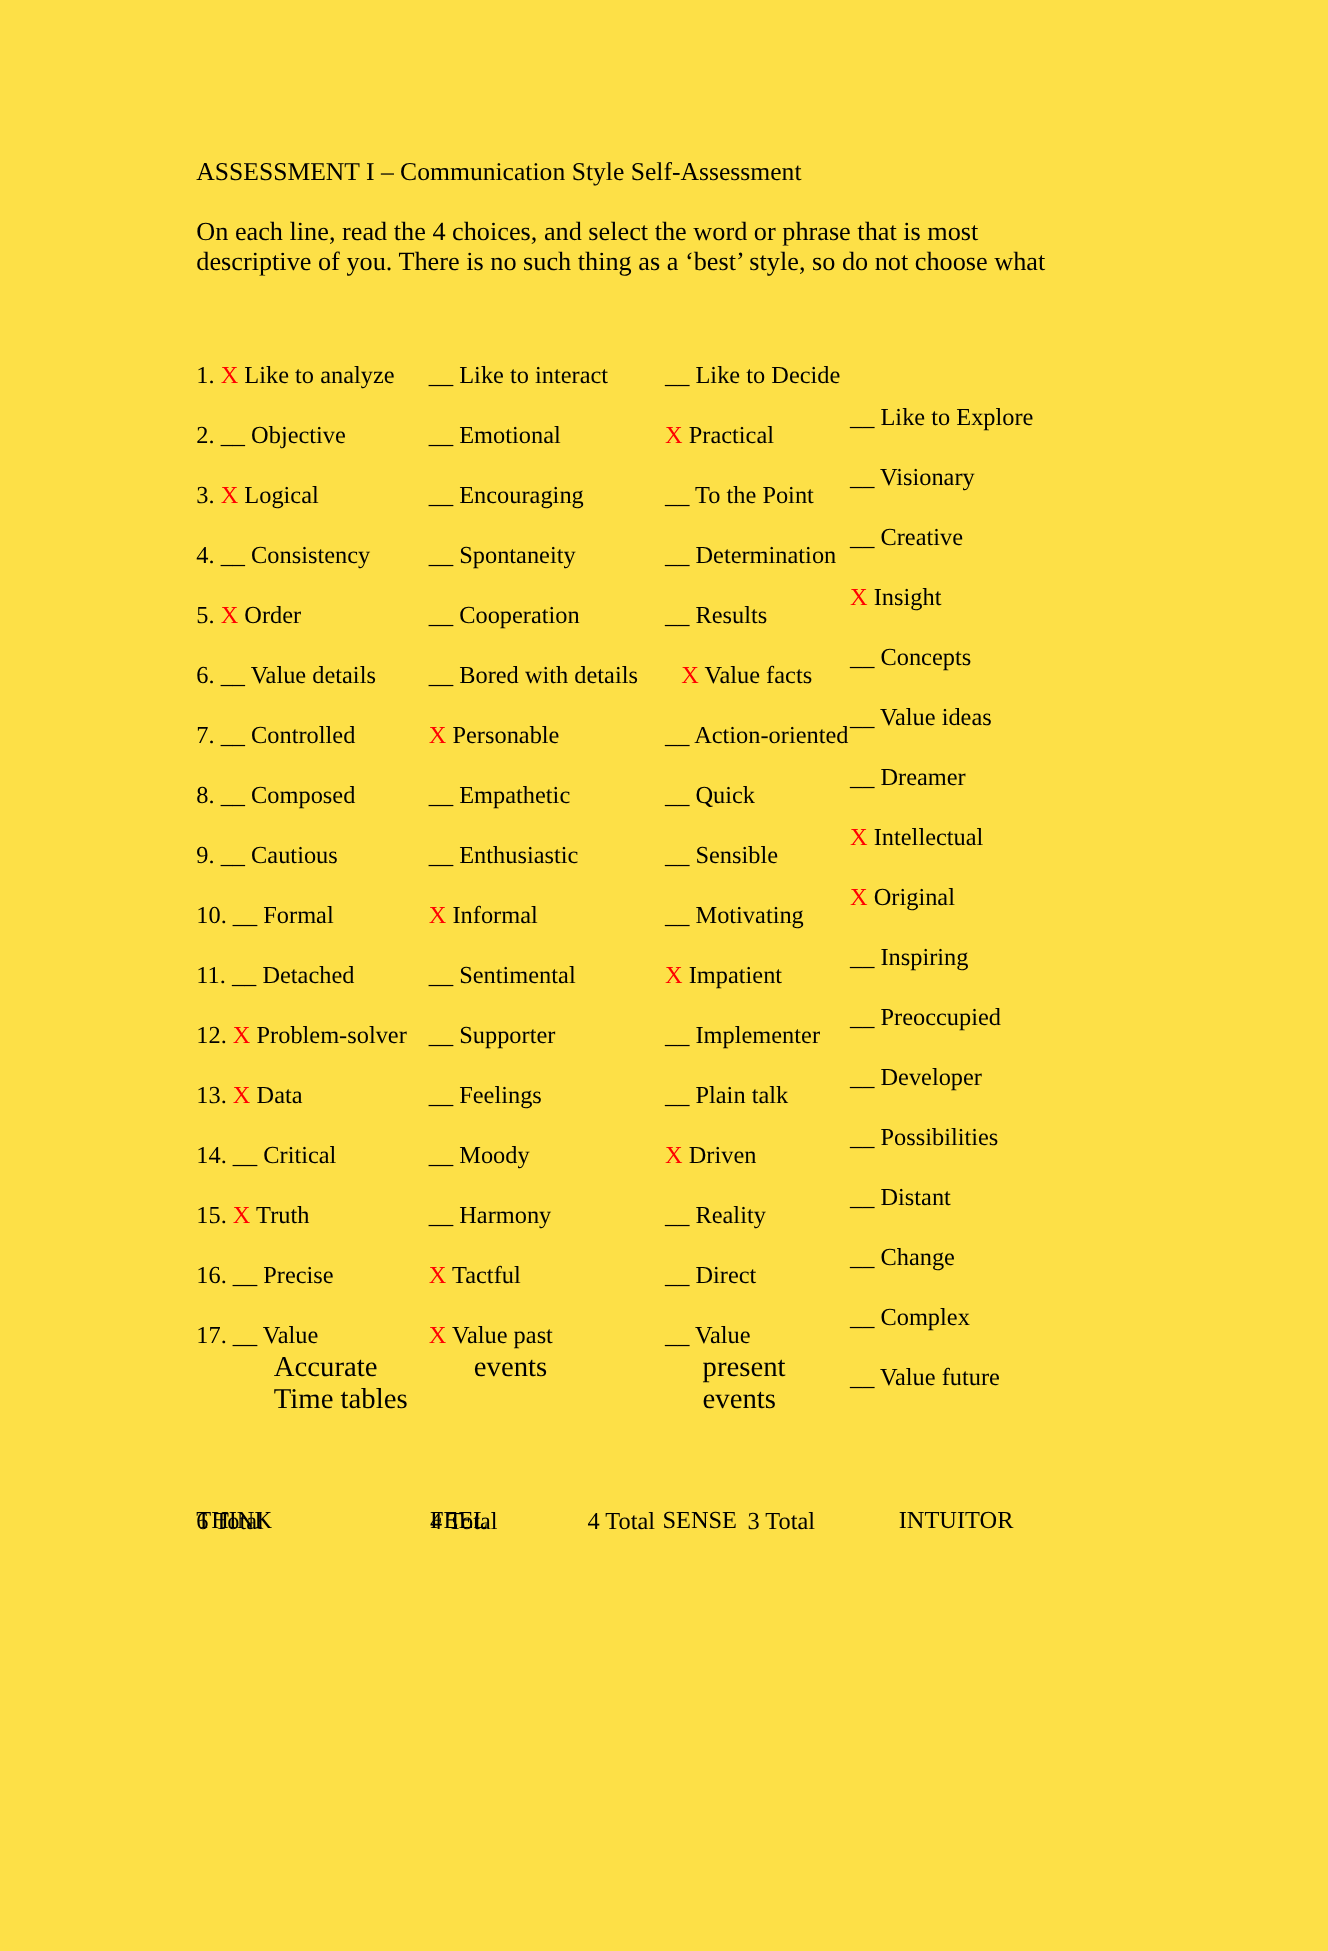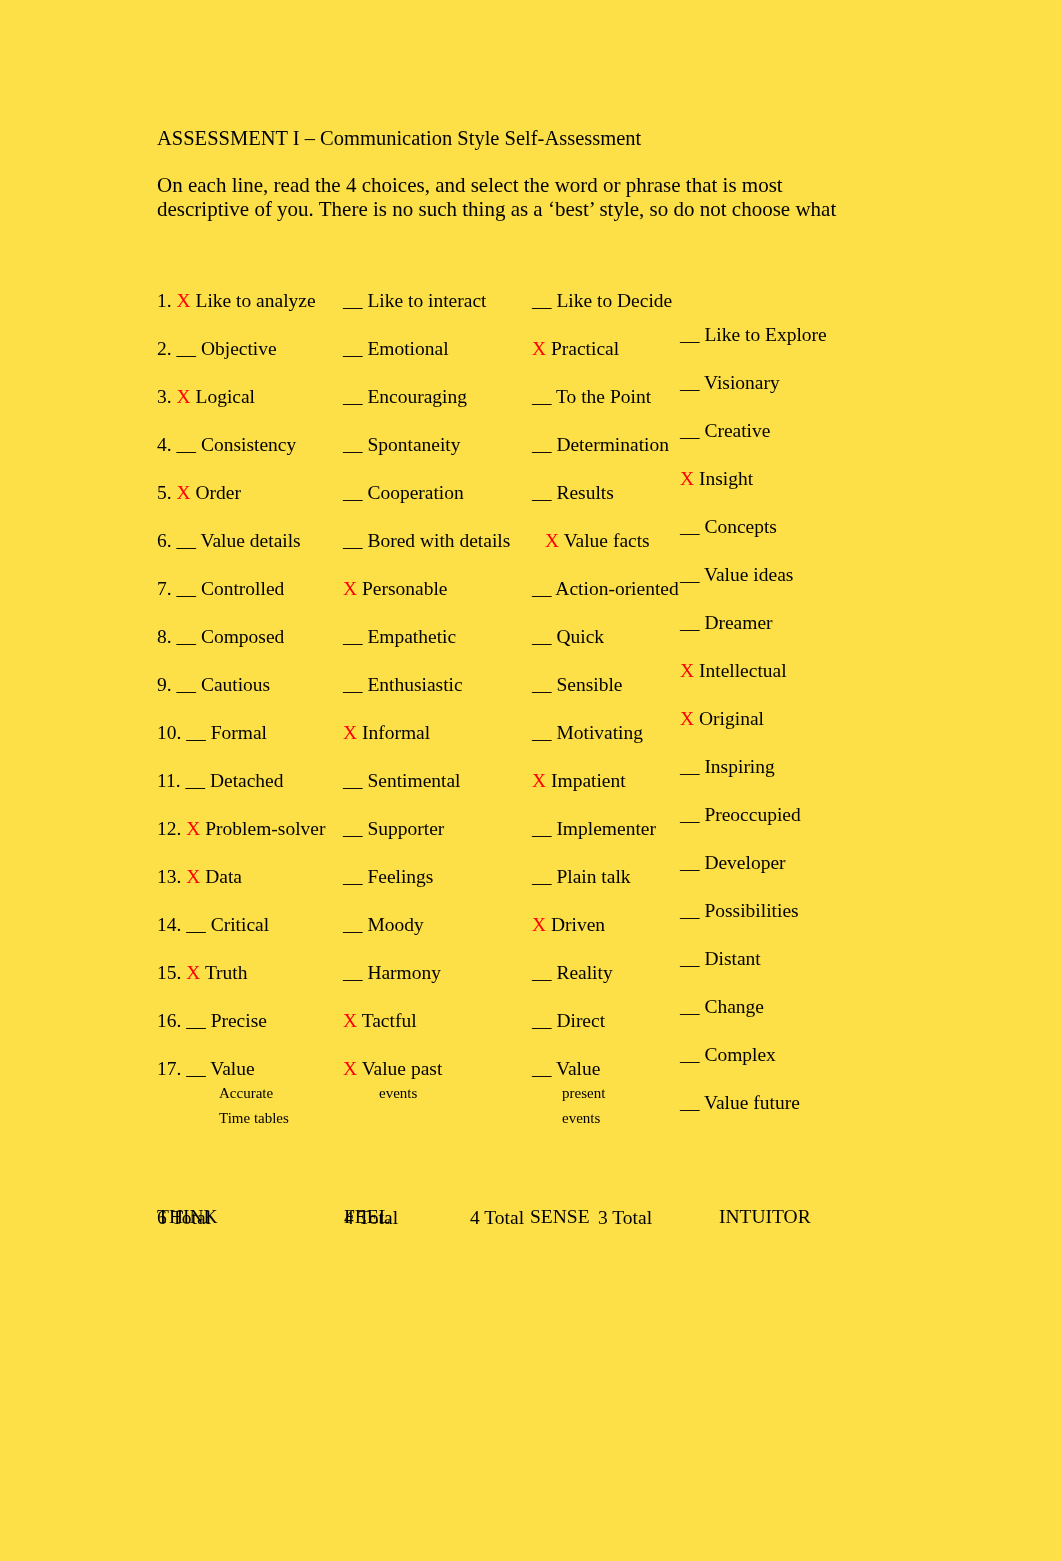--- a/index.html
+++ b/index.html
@@ -72,21 +72,21 @@
     display: inline;
   }
   .mark-blank {
     display: inline;
     letter-spacing: 0;
   }
   .label { display: inline; }
 
   .sub {
     display: block;
-    font-size: 15px;
+    font-size: 23px;
     line-height: 25px;
     white-space: nowrap;
   }
   .sub.i1 { padding-left: 62px; }
   .sub.i2 { padding-left: 36px; }
   .sub.i3 { padding-left: 30px; }
 
   
   .totals {
     position: absolute;

